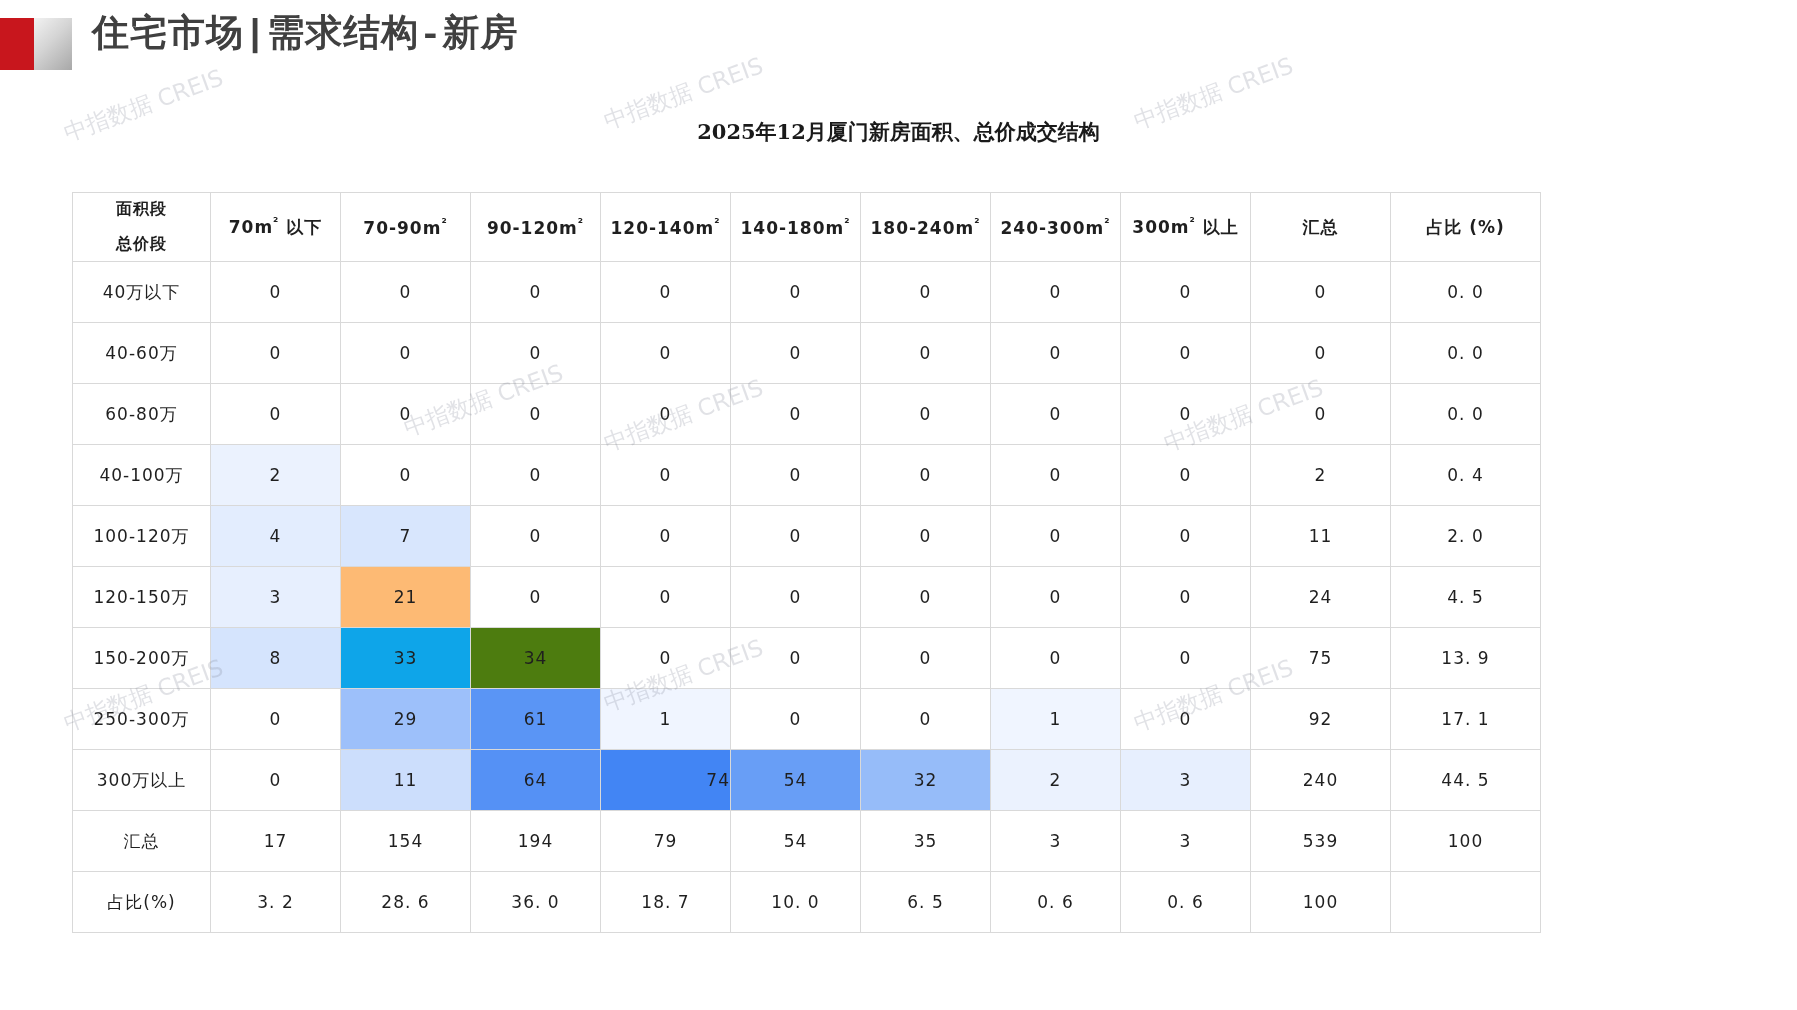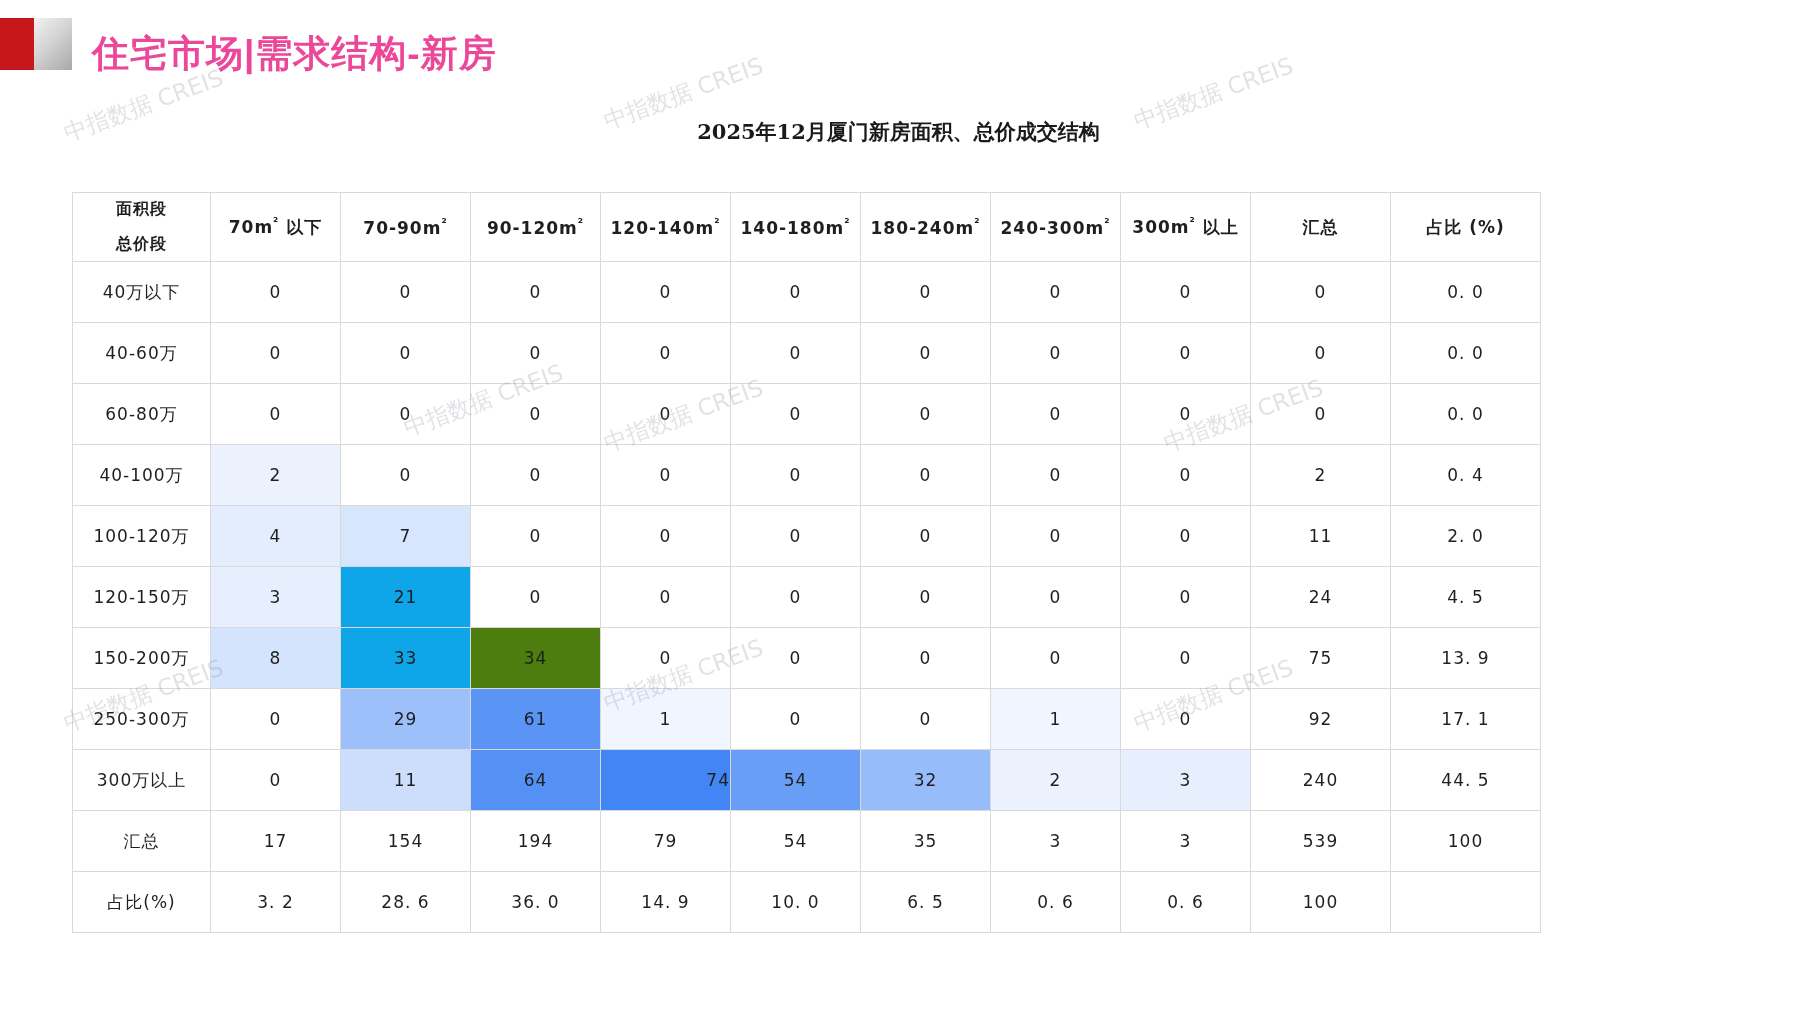--- a/index.html
+++ b/index.html
@@ -38,26 +38,26 @@
     background: #c8161d;
   }
   .logo-grey {
     width: 38px;
     height: 52px;
     background: linear-gradient(135deg, #f2f2f2 0%, #d4d4d4 45%, #a8a8a8 100%);
   }
   .page-title {
     position: absolute;
     left: 92px;
-    top: 29px;
-    font-family: Liberation Sans, sans-serif;
+    top: 8px;
+    font-family: Liberation Mono, monospace;
     font-size: 37px;
     font-weight: 700;
     letter-spacing: 1px;
-    color: #ec4899;
+    color: #404040;
     white-space: nowrap;
   }
 
   
   .chart-title {
     position: absolute;
     left: 0;
     top: 118px;
     width: 100%;
     text-align: center;
@@ -253,21 +253,21 @@
           <td style="background: transparent;">0</td>
           <td style="background: transparent;">0</td>
           <td style="background: transparent;">0</td>
           <td style="background: transparent;">0</td>
           <td>11</td>
           <td>2. 0</td>
         </tr>
         <tr>
           <td class="rowhead">120-150万</td>
           <td style="background: rgb(231, 239, 254);">3</td>
-          <td style="background: #0ea5e9;">21</td>
+          <td style="background: #fdba74;">21</td>
           <td style="background: transparent;">0</td>
           <td style="background: transparent;">0</td>
           <td style="background: transparent;">0</td>
           <td style="background: transparent;">0</td>
           <td style="background: transparent;">0</td>
           <td style="background: transparent;">0</td>
           <td>24</td>
           <td>4. 5</td>
         </tr>
         <tr>
@@ -320,21 +320,21 @@
           <td>3</td>
           <td>3</td>
           <td>539</td>
           <td>100</td>
         </tr>
         <tr>
           <td class="rowhead">占比(%)</td>
           <td>3. 2</td>
           <td>28. 6</td>
           <td>36. 0</td>
-          <td>14. 9</td>
+          <td>18. 7</td>
           <td>10. 0</td>
           <td>6. 5</td>
           <td>0. 6</td>
           <td>0. 6</td>
           <td>100</td>
           <td></td>
         </tr>
       </tbody>
   </table>
 </div>

